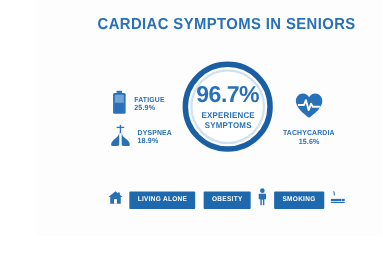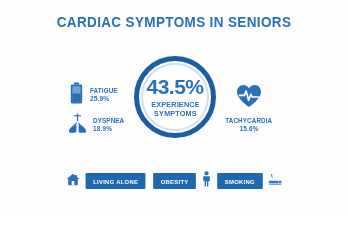--- a/index.html
+++ b/index.html
@@ -11,20 +11,21 @@
     height: 215px;
     background: #ffffff;
     font-family: "Liberation Sans", sans-serif;
     overflow: hidden;
     position: relative;
   }
   #infographic {
     position: absolute;
     inset: 0;
     background: #fdfdfd;
+    margin-left: 32px;
   }
 
   
   #title {
     position: absolute;
     top: 14px;
     left: 0;
     width: 348px;
     text-align: center;
     font-size: 14.5px;
@@ -170,21 +171,21 @@
 </head>
 <body>
 
 <div id="infographic">
 
   <div id="title">CARDIAC SYMPTOMS IN SENIORS</div>
 
   <div id="center-circle">
     <div id="center-circle-inner-ring"></div>
     <div id="center-text-wrap">
-      <div id="center-percent">43.5%</div>
+      <div id="center-percent">96.7%</div>
       <div id="center-sub1">EXPERIENCE</div>
       <div id="center-sub2">SYMPTOMS</div>
     </div>
   </div>
 
   <div class="stat" id="stat-fatigue">
     <span class="stat-icon">
       <svg width="13" height="22" viewBox="0 0 13 22" xmlns="http://www.w3.org/2000/svg">
         <rect x="4" y="0.5" width="5" height="2" fill="#2871b8"></rect>
         <rect x="0.8" y="2.5" width="11.4" height="19" rx="1.4" fill="#2871b8"></rect>

